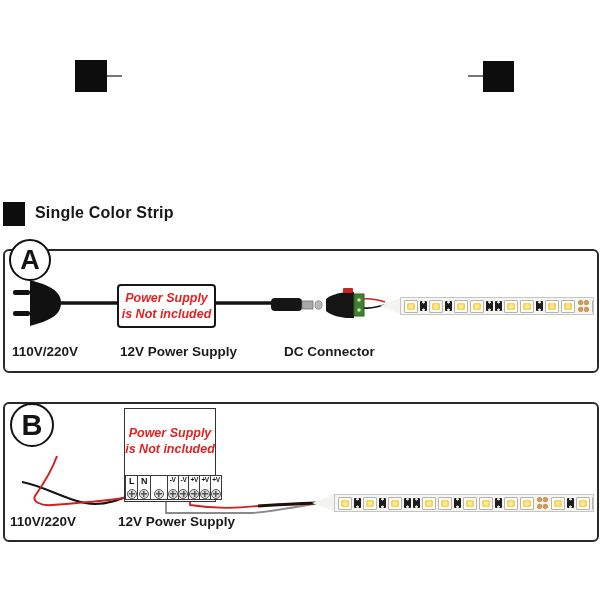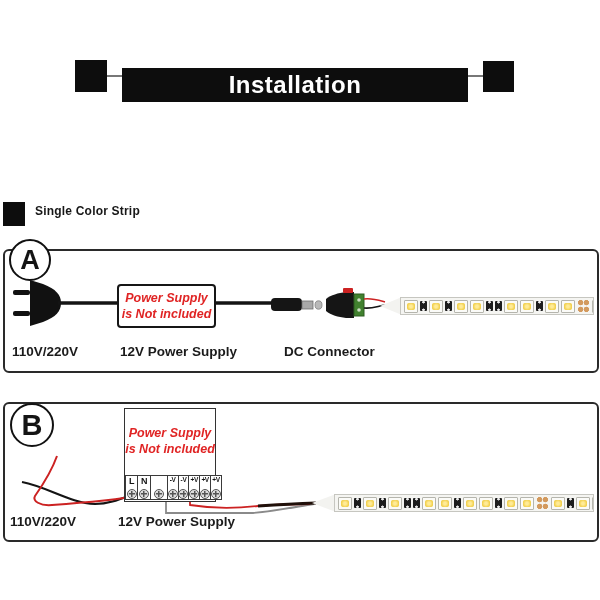--- a/index.html
+++ b/index.html
@@ -6,21 +6,21 @@
   #canvas{position:relative;width:600px;height:600px;background:#fff;overflow:hidden;
           font-family:"Liberation Sans",sans-serif;color:#141414;}
   .abs{position:absolute;}
   
   .banner-square{background:#0d0d0d;}
   .banner-line{background:#777;height:2px;}
   .banner-bar{background:#0d0d0d;display:flex;align-items:center;justify-content:center;}
   .banner-title{color:#fff;font-size:24px;font-weight:800;letter-spacing:.5px;}
   
   .heading-bullet{background:#0d0d0d;}
-  .heading-title{font-size:12px;font-weight:800;color:#171717;letter-spacing:.2px;}
+  .heading-title{font-size:16px;font-weight:800;color:#171717;letter-spacing:.2px;}
   
   .panel{border:2px solid #2a2a2a;border-radius:6px;background:transparent;z-index:1;}
   .badge{background:#fff;border:2.5px solid #111;border-radius:50%;display:flex;
          align-items:center;justify-content:center;font-weight:800;z-index:4;}
   
   #wires{z-index:2;}
   
   .note-box{background:#fff;border:2px solid #161616;border-radius:4px;display:flex;
             flex-direction:column;align-items:center;justify-content:center;z-index:3;}
   .note-text{color:var(--note-red);font-weight:800;font-style:italic;font-size:12.5px;line-height:1.3;white-space:nowrap;}
@@ -55,23 +55,20 @@
   
   .caption{font-size:13.5px;font-weight:800;color:#1b1b1b;z-index:3;white-space:nowrap;}
 </style>
 </head>
 <body>
 
 <div id="canvas">
 
   <div class="abs banner-square" style="left:75px;top:60px;width:32px;height:32px;"></div>
   <div class="abs banner-line" style="left:107px;top:75px;width:15px;"></div>
-  <div class="abs banner-bar" style="left:122px;top:68px;width:346px;height:34px;">
-    <span class="banner-title">Installation</span>
-  </div>
   <div class="abs banner-line" style="left:468px;top:75px;width:15px;"></div>
   <div class="abs banner-square" style="left:483px;top:61px;width:31px;height:31px;"></div>
 
   <div class="abs heading-bullet" style="left:3px;top:202px;width:22px;height:24px;"></div>
   <div class="abs heading-title" style="left:35px;top:204px;">Single Color Strip</div>
 
   <div class="abs panel" style="left:3px;top:249px;width:592px;height:120px;"></div>
   <div class="abs panel" style="left:3px;top:402px;width:592px;height:136px;"></div>
 
   <svg id="wires" class="abs" style="left:0;top:0;" width="600" height="600" viewBox="0 0 600 600">

